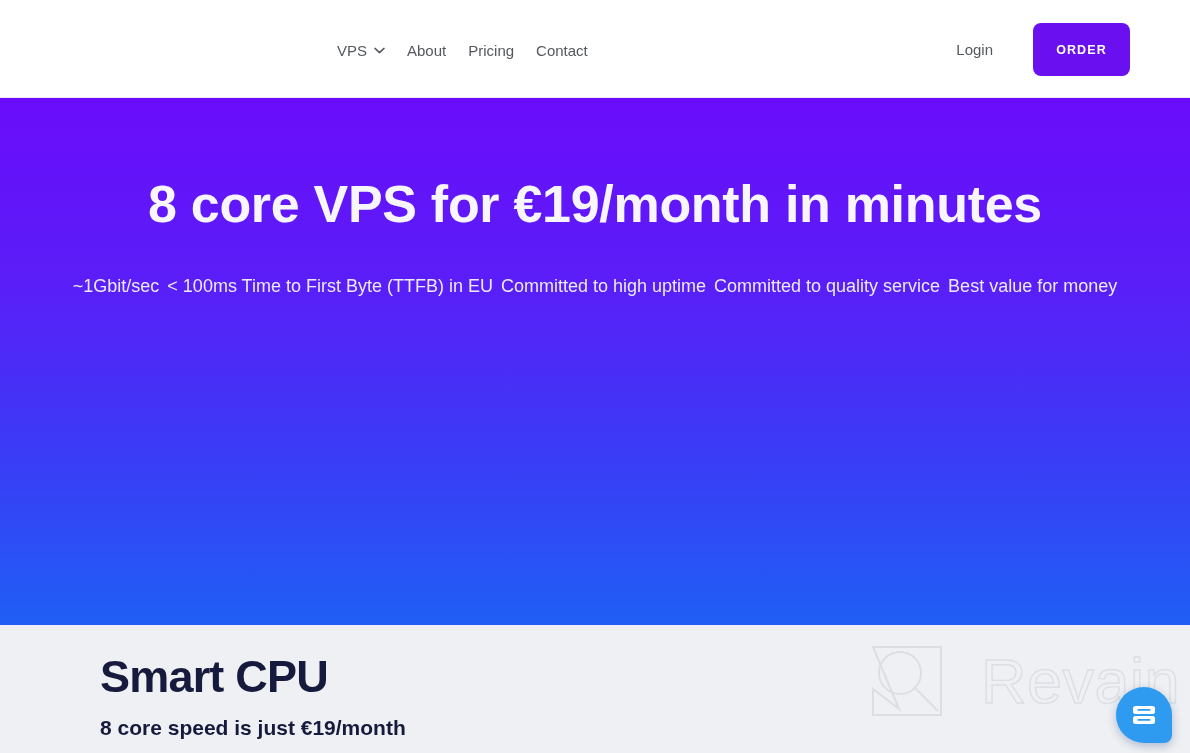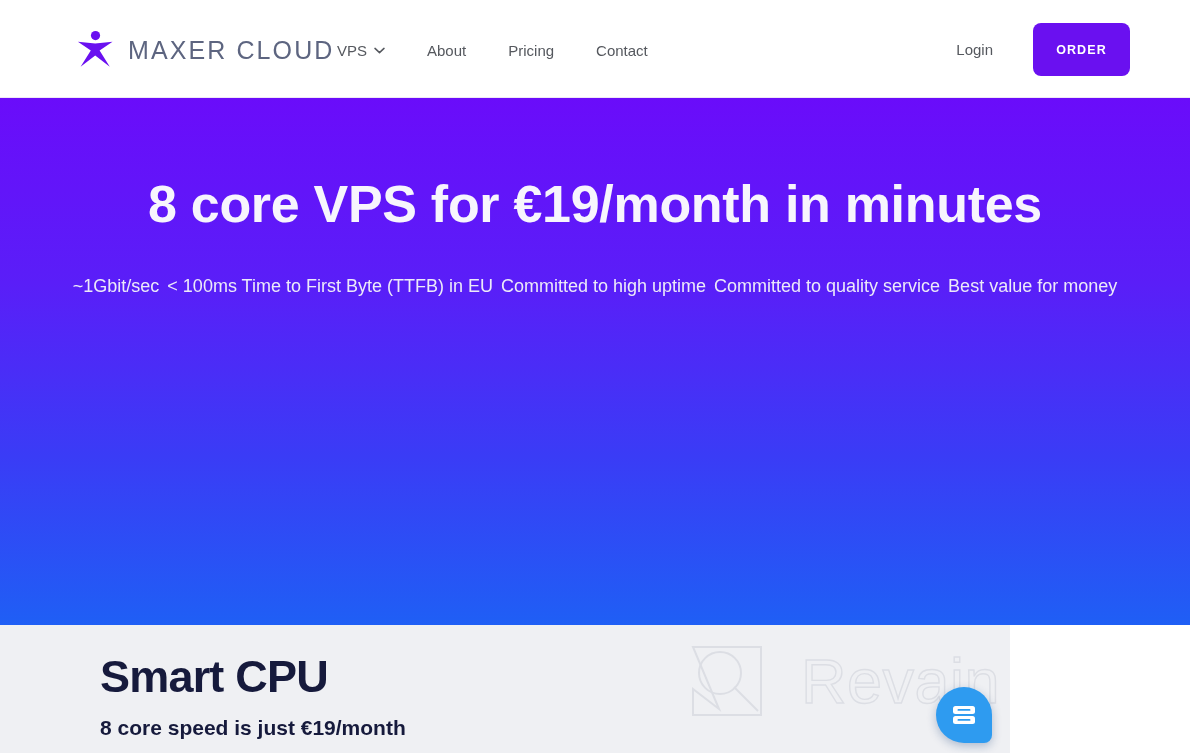--- a/index.html
+++ b/index.html
@@ -56,21 +56,21 @@
     white-space: nowrap;
     line-height: 1;
   }
 
   .nav {
     position: absolute;
     left: 337px;
     top: 39px;
     display: flex;
     align-items: center;
-    gap: 42px;
+    gap: 22px;
     height: 22px;
   }
 
   .nav-item {
     font-size: 15px;
     color: #55585e;
     white-space: nowrap;
     display: flex;
     align-items: center;
     gap: 7px;
@@ -168,21 +168,21 @@
     letter-spacing: 1.2px;
     font-family: "Liberation Sans", sans-serif;
     box-shadow: 0 3px 7px rgba(20, 20, 90, 0.20);
     cursor: pointer;
   }
 
   
   .feature {
     position: absolute;
     top: 625px; left: 0;
-    width: 1010px;
+    width: 1190px;
     height: 128px;
     background: #eff0f3;
     overflow: hidden;
   }
 
   .feature-title {
     position: absolute;
     left: 100px;
     top: 29px;
     font-size: 45px;
@@ -255,29 +255,20 @@
     display: block;
   }
 </style>
 </head>
 <body>
 
 <div class="page">
 
   <div class="header">
 
-    <div class="brand">
-      <span class="brand-mark-wrap">
-        <svg class="brand-mark" viewBox="0 0 38 40" xmlns="http://www.w3.org/2000/svg">
-          <circle cx="19.5" cy="5.6" r="4.6" fill="#6a10f0"></circle>
-          <path d="M19.2 13.5 L36.5 11.8 L23.6 20.4 L33.8 36.8 L19.2 25.6 L4.6 36.8 L14.8 20.4 L1.9 11.8 Z" fill="#6a10f0"></path>
-        </svg>
-      </span>
-      <span class="brand-name">MAXER CLOUD</span>
-    </div>
 
     <div class="nav">
 
       <div class="nav-item">
         <span>VPS</span>
         <span>
           <svg class="chevron-down" viewBox="0 0 11 7" xmlns="http://www.w3.org/2000/svg">
             <path d="M1 1.4 L5.5 5.6 L10 1.4" fill="none" stroke="#55585e" stroke-width="1.5" stroke-linecap="round" stroke-linejoin="round"></path>
           </svg>
         </span>

